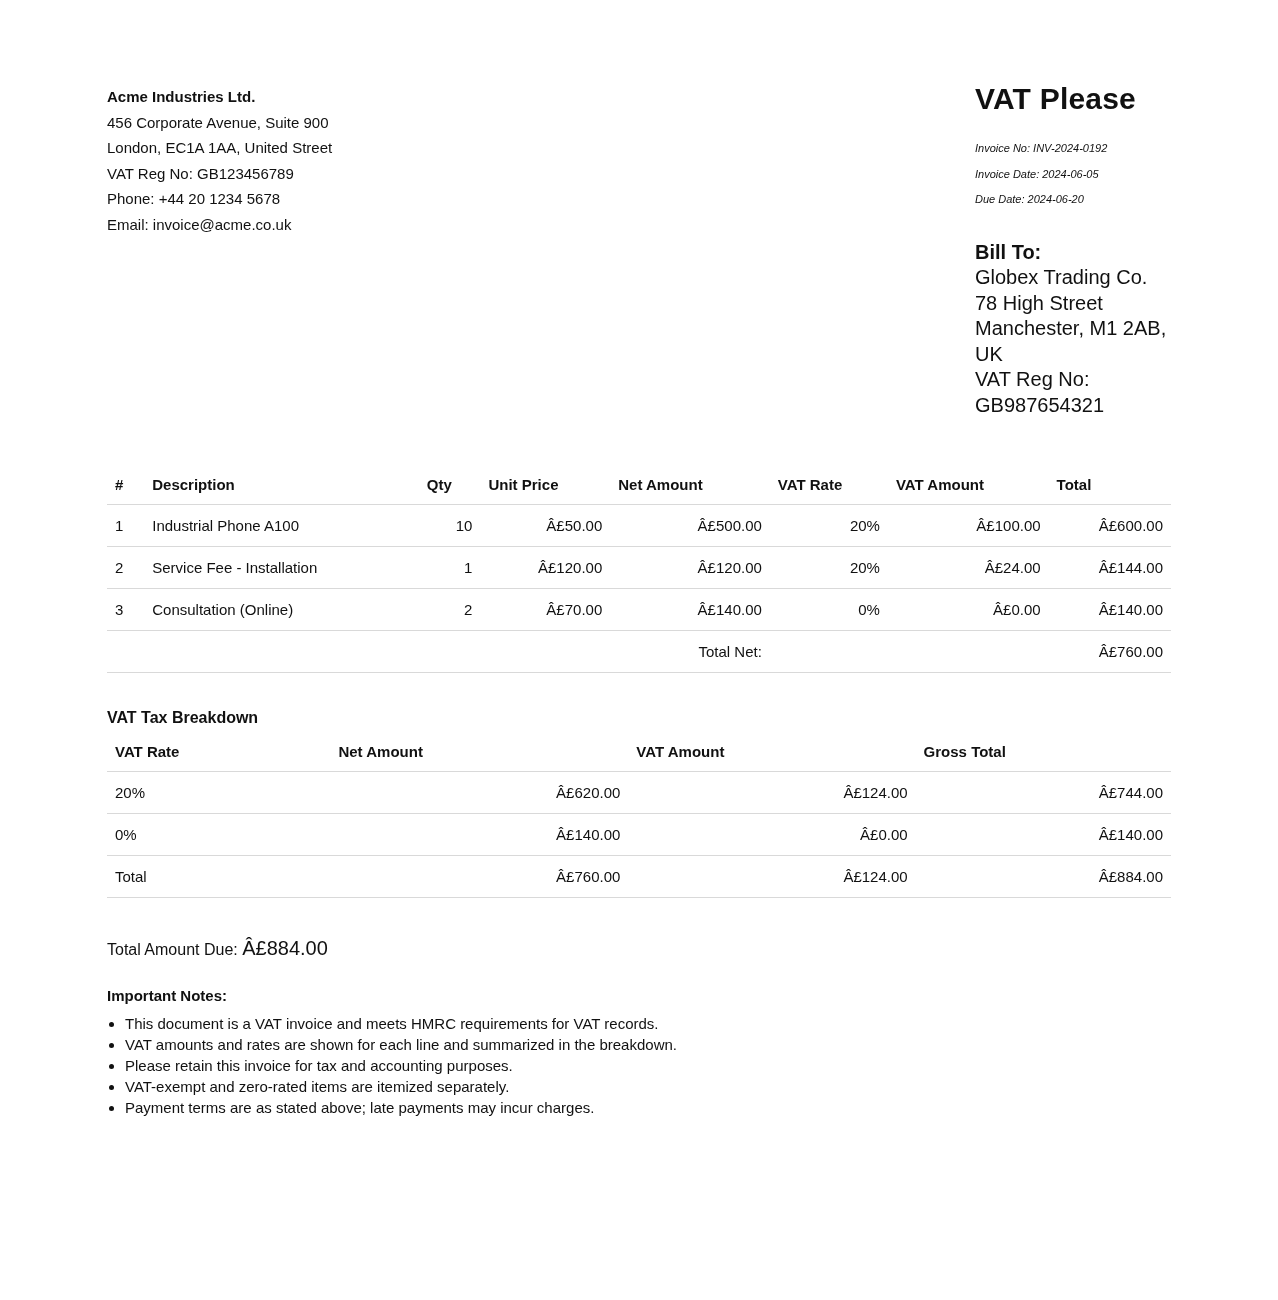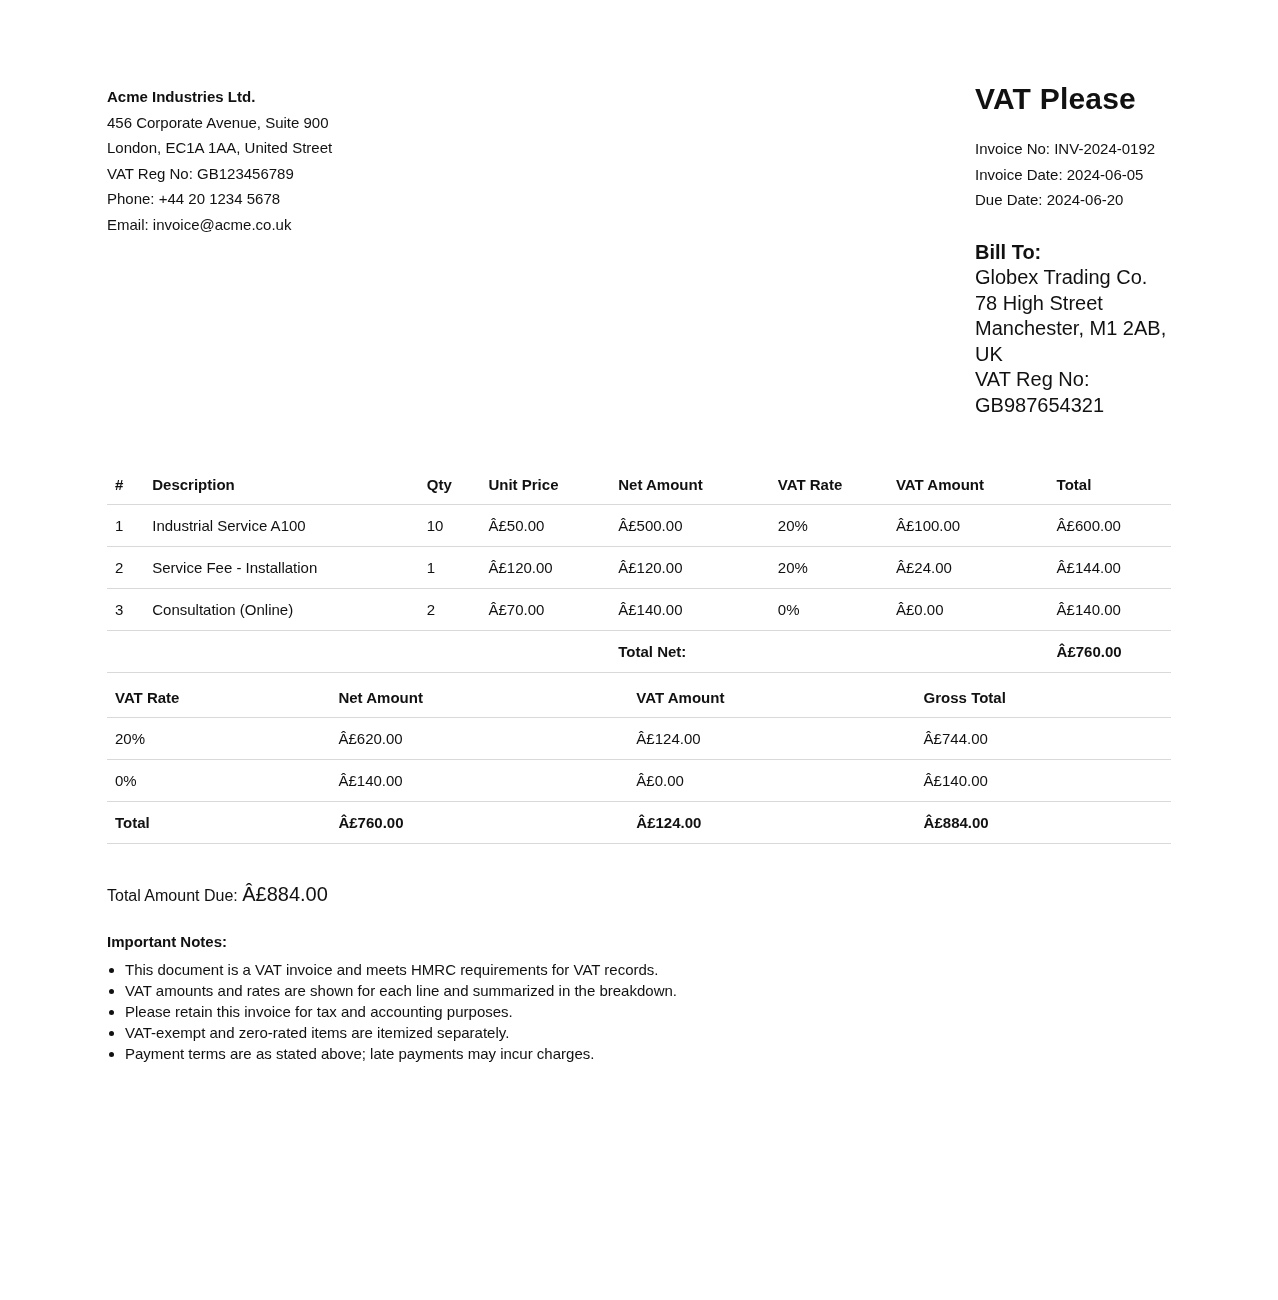--- a/index.html
+++ b/index.html
@@ -28,43 +28,43 @@
   }
   .seller-name { font-weight: 700; }
   .invoice-col { width: 196px; }
   .invoice-title {
     font-size: 30px;
     font-weight: 700;
     line-height: 36px;
     margin: -3px 0 19px 0;
     letter-spacing: 0.2px;
   }
-  .invoice-meta { font-size: 15px; line-height: 25.5px; }
+  .invoice-meta { font-size: 11px; line-height: 25.5px; font-style: italic; }
   .billto { margin-top: 27px; font-size: 20px; line-height: 25.5px; }
   .billto-label { font-weight: 700; }
   
   table {
     width: 100%;
     border-collapse: collapse;
     table-layout: fixed;
     font-size: 15px;
   }
   .items-table { margin-top: 47px; }
   th {
     text-align: left;
     font-weight: 700;
     padding: 11px 8px;
     border-bottom: 1px solid #d9d9d9;
   }
   td {
     padding: 12px 8px;
     border-bottom: 1px solid #d9d9d9;
   }
-  .num { }
-  .bold { font-weight: 700; }
+  .num { text-align: right; }
+  .bold { font-weight: 400; }
   
   .c-n   { width: 3.5%; }
   .c-desc{ width: 25.8%; }
   .c-qty { width: 5.8%; }
   .c-unit{ width: 12.2%; }
   .c-net { width: 15.0%; }
   .c-rate{ width: 11.1%; }
   .c-vat { width: 15.1%; }
   .c-tot { width: 11.5%; }
   
@@ -150,21 +150,21 @@
         <th>Unit Price</th>
         <th>Net Amount</th>
         <th>VAT Rate</th>
         <th>VAT Amount</th>
         <th>Total</th>
       </tr>
     </thead>
     <tbody>
       <tr>
         <td>1</td>
-        <td>Industrial Service A100</td>
+        <td>Industrial Phone A100</td>
         <td class="num">10</td>
         <td class="num">Â£50.00</td>
         <td class="num">Â£500.00</td>
         <td class="num">20%</td>
         <td class="num">Â£100.00</td>
         <td class="num">Â£600.00</td>
       </tr>
       <tr>
         <td>2</td>
         <td>Service Fee - Installation</td>
@@ -191,20 +191,21 @@
         <td></td>
         <td></td>
         <td class="num bold">Total Net:</td>
         <td></td>
         <td></td>
         <td class="num bold">Â£760.00</td>
       </tr>
     </tbody>
   </table>
 
+  <div class="section-title">VAT Tax Breakdown</div>
 
   <table class="breakdown-table">
     <colgroup>
       <col class="b-rate">
         <col class="b-net">
         <col class="b-vat">
         <col class="b-gross">
     </colgroup>
     <thead>
       <tr>

